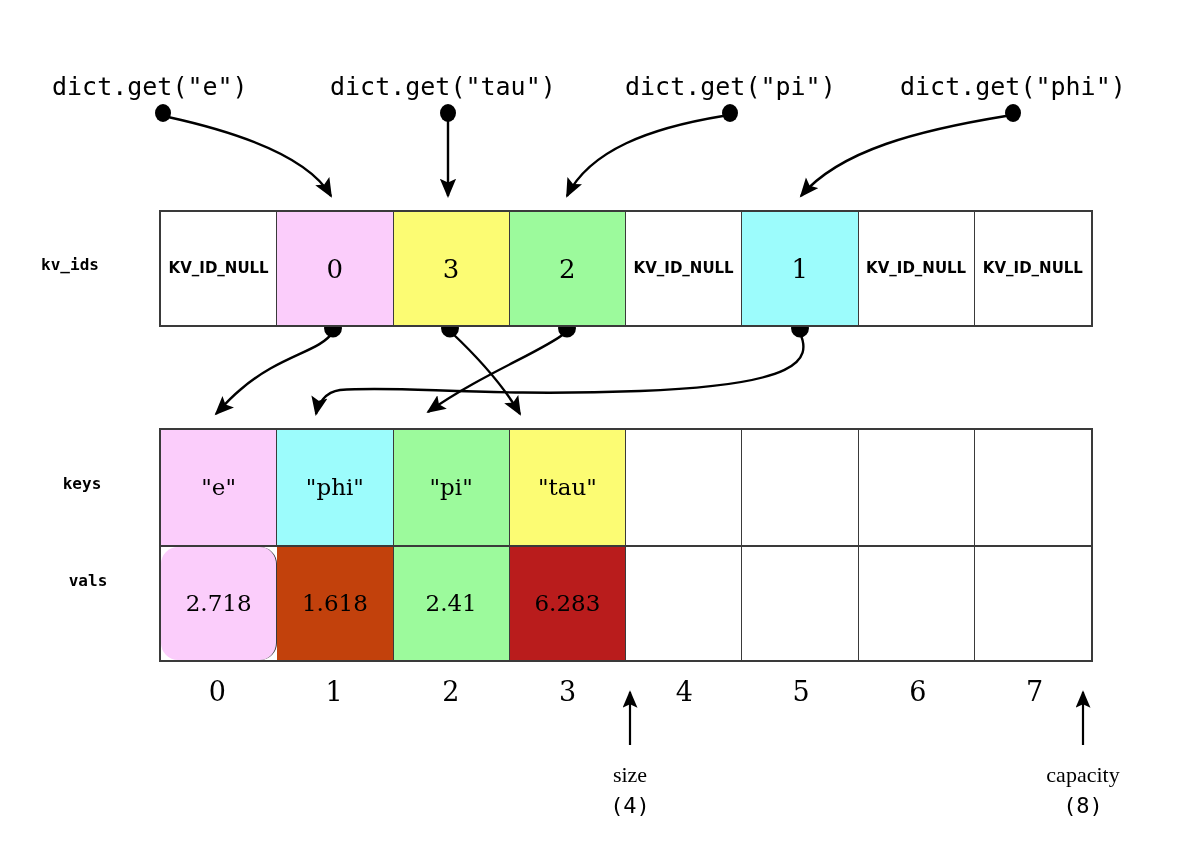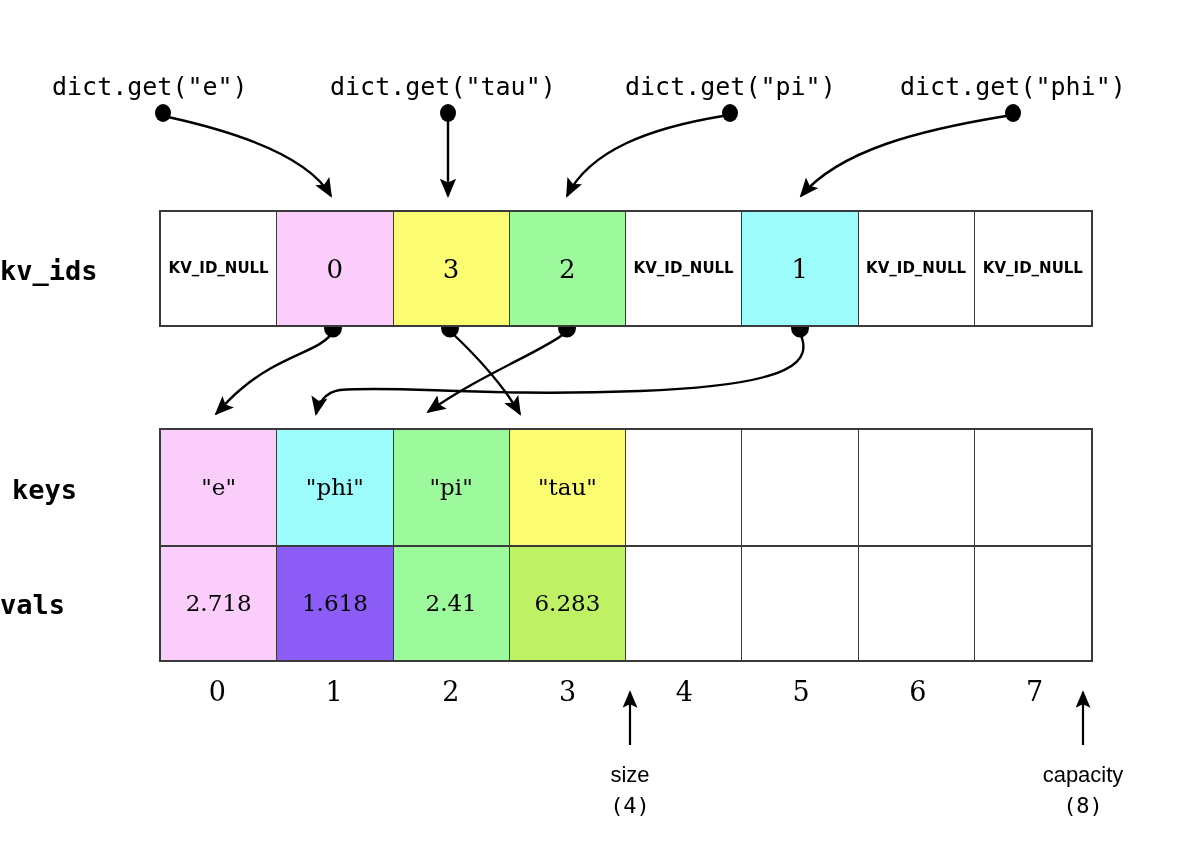--- a/index.html
+++ b/index.html
@@ -36,23 +36,23 @@
     color: #000;
     white-space: nowrap;
     letter-spacing: 0px;
   }
 
   
   .row-label {
     position: absolute;
     font-family: "DejaVu Sans Mono", monospace;
     font-weight: bold;
-    font-size: 27px;
-    color: #000;
-    text-align: left;
+    font-size: 16px;
+    color: #000;
+    text-align: center;
     white-space: nowrap;
   }
   .array {
     position: absolute;
     display: flex;
     box-sizing: border-box;
     border: 2px solid #3a3a3a;
   }
   .cell {
     box-sizing: border-box;
@@ -86,21 +86,21 @@
     font-family: "DejaVu Serif", serif;
     font-size: 27px;
     color: #000;
     text-align: center;
     width: 40px;
   }
 
   
   .annot {
     position: absolute;
-    font-family: Liberation Sans, sans-serif;
+    font-family: Liberation Serif, serif;
     font-size: 22px;
     color: #000;
     white-space: nowrap;
     transform: translateX(-50%);
   }
   .annot-sub {
     position: absolute;
     font-family: "DejaVu Sans Mono", monospace;
     font-size: 22px;
     color: #000;
@@ -219,33 +219,33 @@
         <span class="cell-text small"></span>
       </div>
       <div class="cell" style="width: 12.5%; background: rgb(255, 255, 255);">
         <span class="cell-text small"></span>
       </div>
       <div class="cell" style="width: 12.5%; background: rgb(255, 255, 255);">
         <span class="cell-text small"></span>
       </div>
     </div>
 
-  <div class="row-label" style="left:0px; top:589px; width:140px;">vals</div>
+  <div class="row-label" style="left:0px; top:571px; width:140px;padding-left:18px;">vals</div>
 
   <div class="array" id="vals-array" style="left:159px; top:545px; width:934px; height:117px;">
-      <div class="cell" style="width: 12.5%; background: rgb(251, 205, 251);">
+      <div class="cell" style="width: 12.5%; background: rgb(251, 205, 251); border-radius: 17px;">
         <span class="cell-text small">2.718</span>
       </div>
-      <div class="cell" style="width: 12.5%; background: #8b5cf6;">
+      <div class="cell" style="width: 12.5%; background: #c2410c;">
         <span class="cell-text small">1.618</span>
       </div>
       <div class="cell" style="width: 12.5%; background: rgb(156, 250, 156);">
         <span class="cell-text small">2.41</span>
       </div>
-      <div class="cell" style="width: 12.5%; background: #bef264;">
+      <div class="cell" style="width: 12.5%; background: #b91c1c;">
         <span class="cell-text small">6.283</span>
       </div>
       <div class="cell" style="width: 12.5%; background: rgb(255, 255, 255);">
         <span class="cell-text small"></span>
       </div>
       <div class="cell" style="width: 12.5%; background: rgb(255, 255, 255);">
         <span class="cell-text small"></span>
       </div>
       <div class="cell" style="width: 12.5%; background: rgb(255, 255, 255);">
         <span class="cell-text small"></span>

